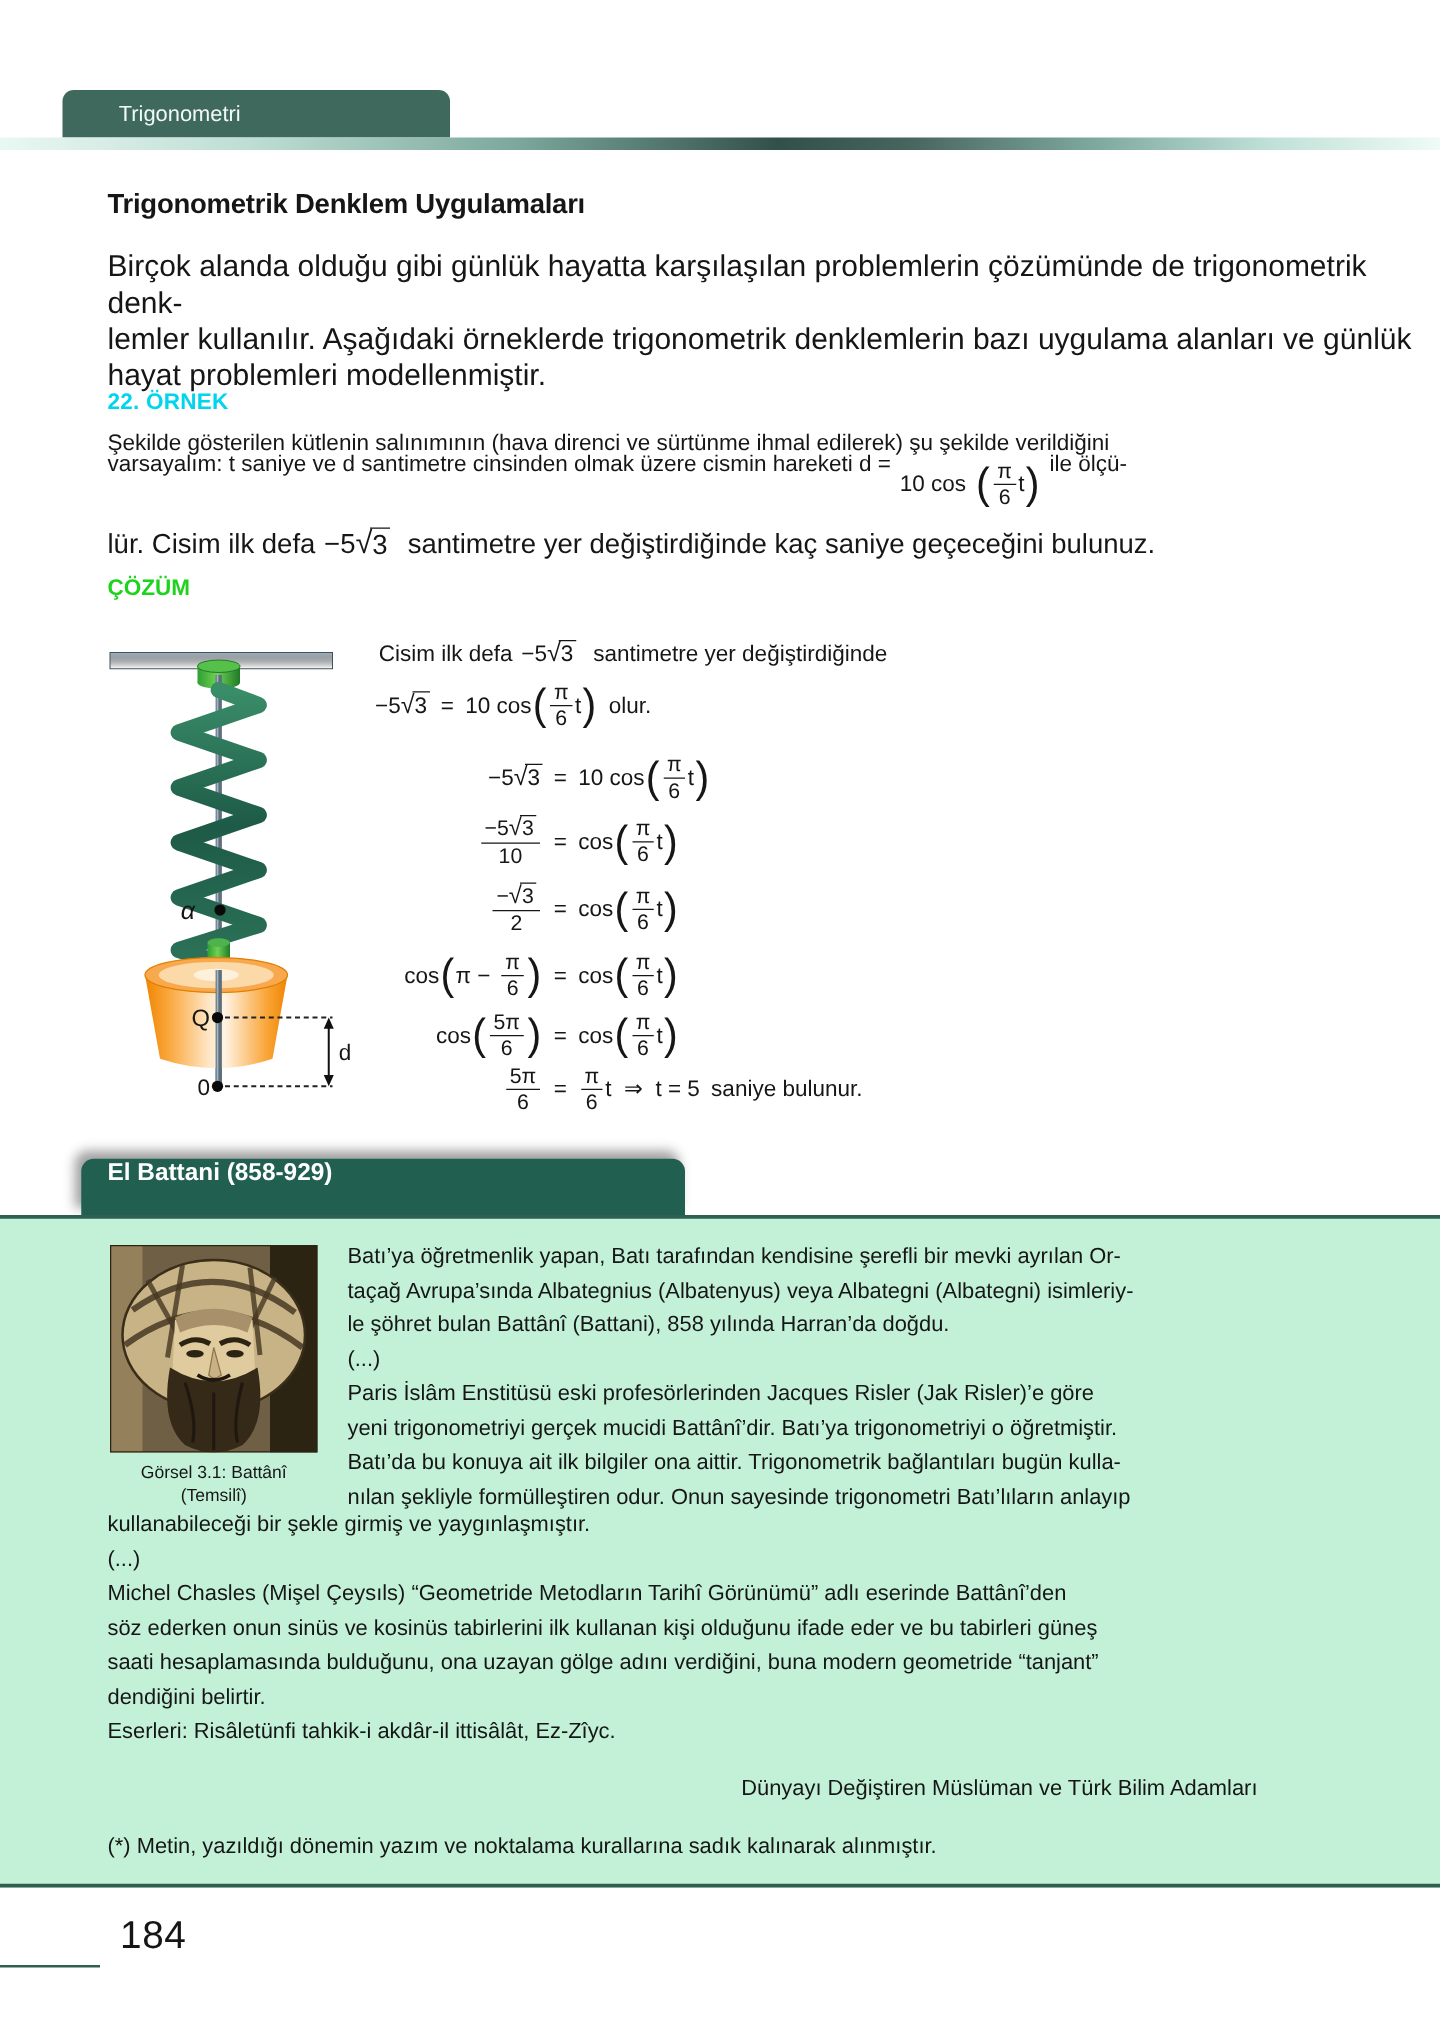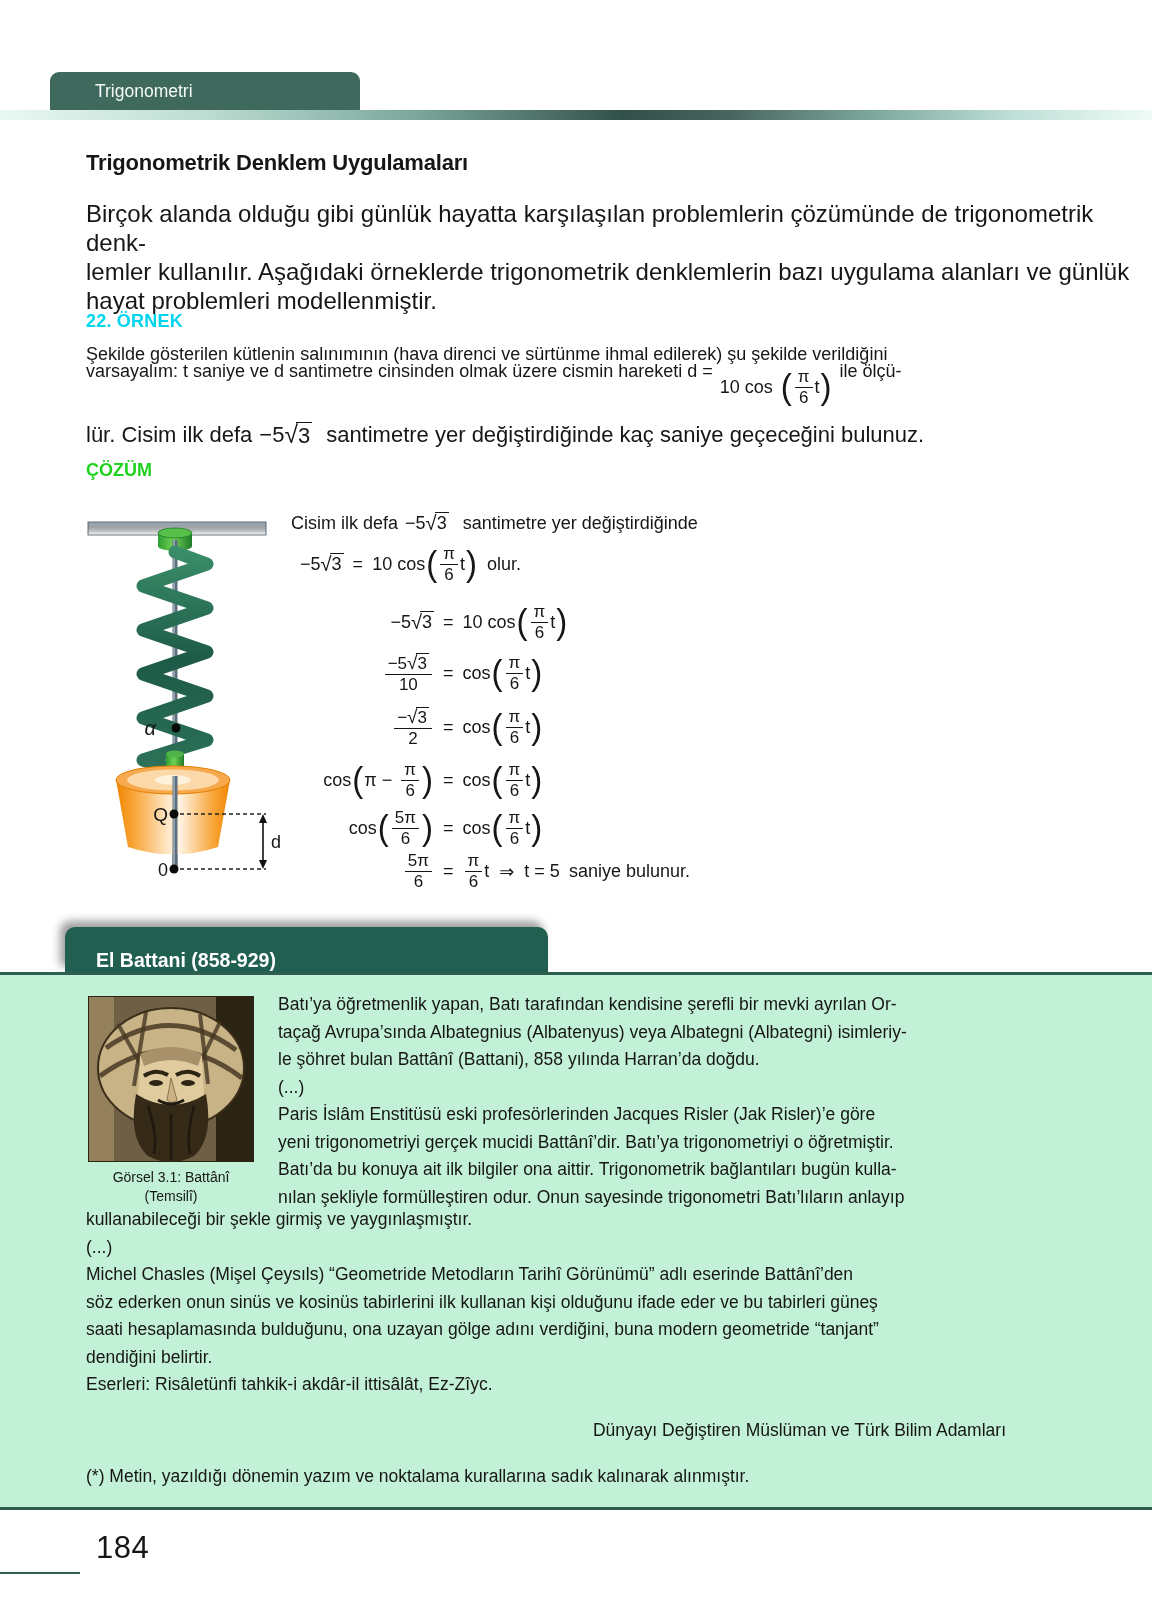--- a/index.html
+++ b/index.html
@@ -18,42 +18,42 @@
   .intro{position:absolute;left:86px;top:199px;font-size:24px;line-height:29px;}
 
   .ex-head{position:absolute;left:86px;top:311px;font-size:18px;font-weight:bold;color:#00d5ee;letter-spacing:0.2px;}
   .ex-l1{position:absolute;left:86px;top:324px;font-size:18px;margin-top:20px;}
   .ex-l2{position:absolute;left:86px;top:361px;height:52px;display:flex;font-size:18px;}
   .ex-l3{position:absolute;left:86px;top:415px;height:40px;display:flex;align-items:center;font-size:22px;}
   .sol-head{position:absolute;left:86px;top:460px;font-size:18px;font-weight:bold;color:#1ed31e;}
 
   .fig{position:absolute;left:80px;top:498px;}
 
-  .sol-l1{position:absolute;left:291px;top:506px;height:34px;display:flex;align-items:center;font-size:18px;}
+  .sol-l1{position:absolute;left:303px;top:506px;height:34px;display:flex;align-items:center;font-size:18px;}
   .sol-l2{position:absolute;left:300px;top:540px;height:48px;display:flex;align-items:center;font-size:18px;}
 
   .eq{position:absolute;left:298px;display:flex;align-items:center;font-size:18px;}
   .eq .lhs{width:136px;display:flex;justify-content:flex-end;align-items:center;}
   .eq1{top:598px;height:48px;} .eq2{top:646px;height:54px;} .eq3{top:700px;height:54px;}
   .eq4{top:756px;height:48px;} .eq5{top:804px;height:48px;} .eq6{top:850px;height:42px;}
   .eqsign{margin:0 9px;}
   .mrow{display:inline-flex;align-items:center;}
   .frac{display:inline-flex;flex-direction:column;align-items:center;font-size:17px;line-height:1.12;margin:0 2px;}
   .frac .num{padding:0 3px;display:inline-flex;align-items:baseline;justify-content:center;}
   .frac .den{align-self:stretch;text-align:center;border-top:1.7px solid #161616;}
   .paren{font-size:33px;font-weight:400;line-height:0.9;transform:scaleY(1.05);margin:0 1px;}
   .sqrt{font-size:1.12em;margin-right:-2px;}
   .rad{border-top:1.7px solid #161616;padding:0 2px;}
   .imp{margin:0 10px;font-family:"DejaVu Sans",sans-serif;}
   .tail{margin-left:9px;}
   .pregap{margin-right:7px;} .postgap{margin-left:7px;}
 
   
   .battani-tab{position:absolute;left:65px;top:927px;width:483px;height:45px;background:#216051;
-               border-radius:10px 10px 0 0;display:flex;align-items:flex-end;padding-left:31px;
+               border-radius:10px 10px 0 0;display:flex;align-items:flex-start;padding-left:21px;
                box-sizing:border-box;color:#ffffff;font-size:19.5px;font-weight:bold;
                box-shadow:-5px -6px 9px rgba(40,40,40,0.45);}
   .mint-panel{position:absolute;left:0;top:972px;width:1152px;height:538px;background:#c3f1d8;
               border-top:3px solid #2e5f51;border-bottom:3px solid #2e5f51;box-sizing:border-box;}
   .portrait{position:absolute;left:88px;top:996px;}
   .caption{position:absolute;left:80px;top:1168px;width:182px;text-align:center;font-size:14px;line-height:19px;}
   .bat-col{position:absolute;left:278px;top:991px;font-size:17.5px;line-height:27.5px;}
   .bat-full{position:absolute;left:86px;top:1206px;font-size:17.5px;line-height:27.5px;}
   .bat-attr{position:absolute;left:86px;top:1420px;width:920px;text-align:right;font-size:17.5px;}
   .bat-foot{position:absolute;left:86px;top:1466px;font-size:17.5px;}

